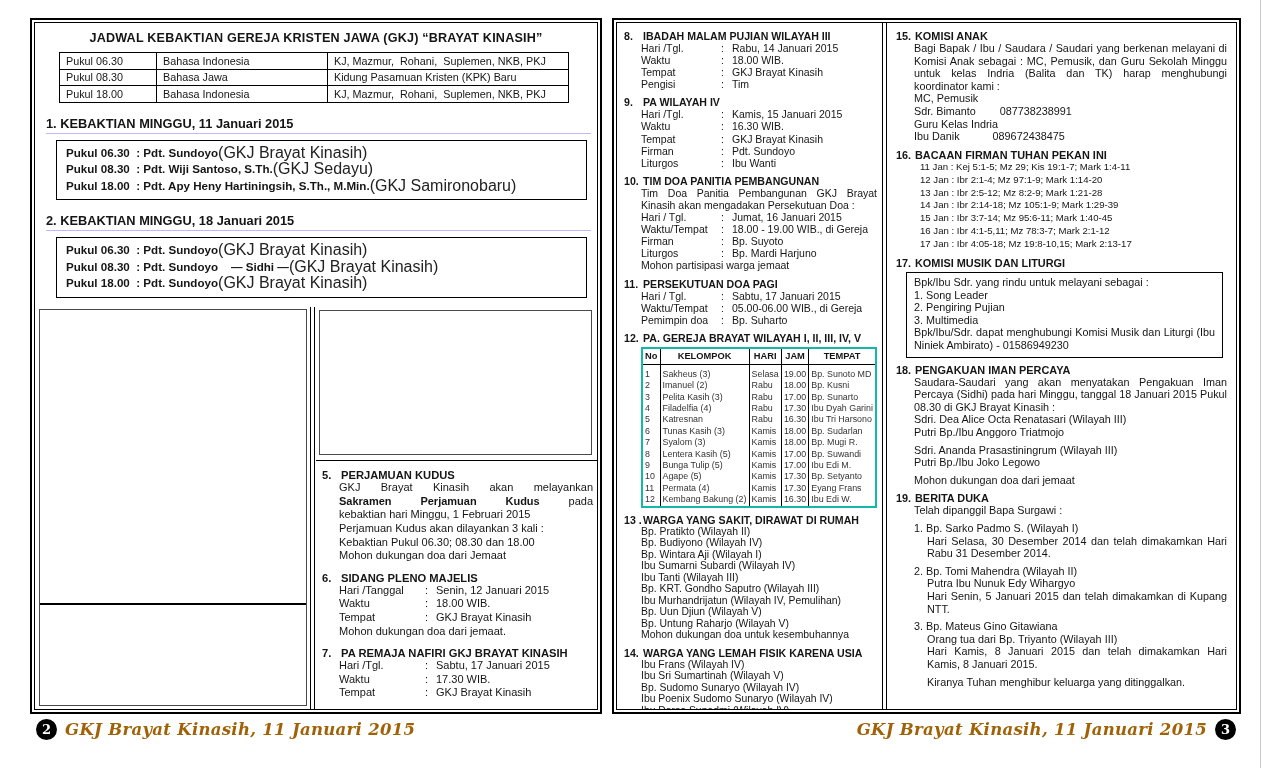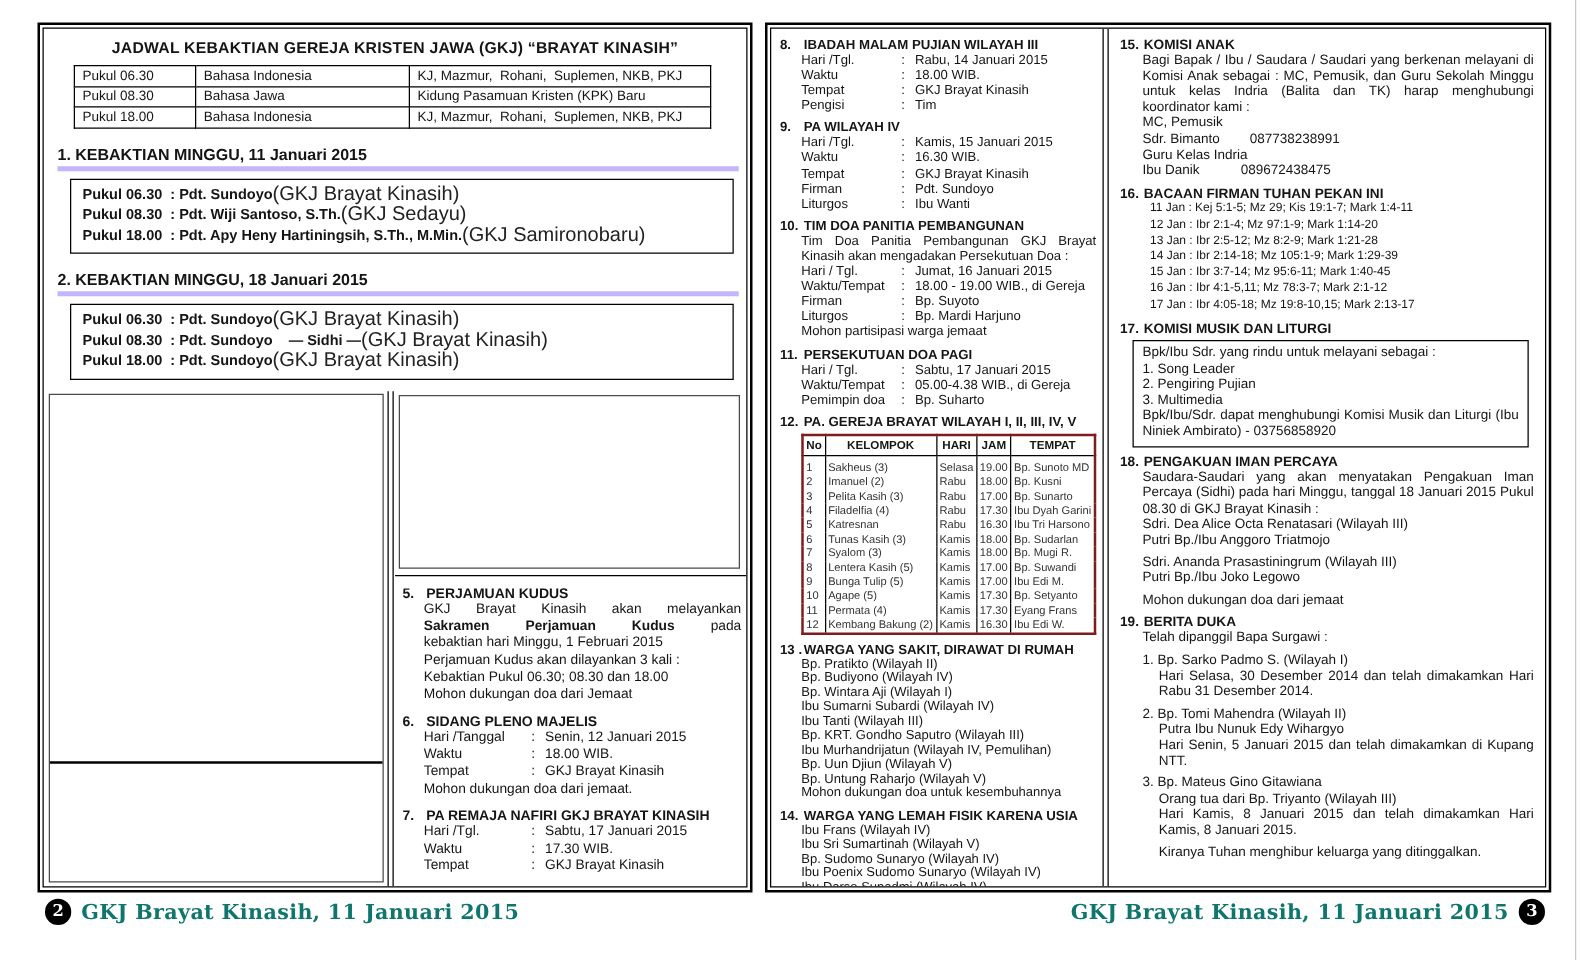--- a/index.html
+++ b/index.html
@@ -16,21 +16,21 @@
   
   .lp{display:flex;flex-direction:column;height:100%;}
   .ptitle{text-align:center;font-weight:bold;font-size:12.6px;margin-top:8px;letter-spacing:.2px;}
   .sched{margin:7px 10px 0 24px;}
   .sched table{border-collapse:collapse;border:1px solid #0c4a6e;}
   .sched td{border:1px solid #000;font-size:10.8px;padding:0 6px;height:15.5px;white-space:pre-wrap;}
   .sched td:nth-child(1){width:84px;}
   .sched td:nth-child(2){width:158px;}
   .sched td:nth-child(3){width:228px;}
 
-  .svc-h{font-weight:bold;font-size:12.8px;margin:13px 6px 0 11px;border-bottom:4px solid #c4b5fd;padding-bottom:2px;}
+  .svc-h{font-weight:bold;font-size:12.8px;margin:13px 6px 0 11px;border-bottom:1px solid #c4b5fd;padding-bottom:2px;}
   .svc-box{border:1px solid #000;margin:6px 10px 0 21px;padding:4px 9px 5px 9px;}
   .svc{display:flex;justify-content:flex-start;line-height:16.5px;}
   .svc-l{font-weight:bold;font-size:11.6px;white-space:pre-wrap;}
   .svc-r{font-size:16px;color:#222;}
 
   .bottom-split{flex:1;display:flex;margin-top:9px;min-height:0;}
   .bs-left{width:266px;margin:2px 0 3px 4px;border:1px solid #4a4a4a;display:flex;flex-direction:column;}
   .ebox-top{height:293px;border-bottom:2px solid #000;}
   .ebox-bot{flex:1;}
   .vdiv{width:3px;border-left:1px solid #000;border-right:1px solid #000;margin:0 1px 0 3px;}
@@ -64,21 +64,21 @@
   
   .rp{display:flex;height:100%;}
   .col-mid{width:265px;padding:7px 5px 0 7px;box-sizing:border-box;overflow:hidden;}
   .vdiv-r{width:3px;border-left:1px solid #000;border-right:1px solid #000;}
   .col-right{flex:1;padding:7px 9px 0 9px;box-sizing:border-box;overflow:hidden;min-width:0;}
 
   .col-mid .sec{margin-bottom:6px;}
   .col-mid .ln,.col-mid .kv{line-height:12.1px;font-size:10.5px;}
   .tight .ln{line-height:11.5px;font-size:10.4px;}
 
-  .pa-wrap table{border-collapse:collapse;border:2px solid #7f1d1d;margin:3px 0 0 0;}
+  .pa-wrap table{border-collapse:collapse;border:2px solid #14b8a6;margin:3px 0 0 0;}
   .pa-wrap th,.pa-wrap td{border-left:1px solid #000;border-right:1px solid #000;padding:0 2px;white-space:nowrap;overflow:hidden;}
   .pa-wrap th{border-bottom:1px solid #000;font-size:9.3px;height:15px;text-align:center;}
   .pa-wrap td{font-size:8.9px;height:11.4px;line-height:11.4px;font-weight:normal;color:#333;}
   .pa-wrap tbody tr:first-child td{padding-top:4px;}
   .pa-wrap th:nth-child(1),.pa-wrap td:nth-child(1){width:17px;}
   .pa-wrap th:nth-child(2),.pa-wrap td:nth-child(2){width:92px;}
   .pa-wrap th:nth-child(3),.pa-wrap td:nth-child(3){width:34px;}
   .pa-wrap th:nth-child(4),.pa-wrap td:nth-child(4){width:28px;}
   .pa-wrap th:nth-child(5),.pa-wrap td:nth-child(5){width:64px;}
 
@@ -89,21 +89,21 @@
   .bacaan .ln{font-size:9.6px;line-height:12.9px;}
   .bacaan .sec-b{margin-left:24px;}
   .inner-box{border:1px solid #000;padding:3px 7px 5px 7px;margin:3px 4px 2px -8px;}
 
   
   .footer{position:absolute;display:flex;align-items:center;gap:8px;}
   #footer-left{left:36px;top:719px;}
   #footer-right{right:28px;top:719px;}
   .pgnum{width:21px;height:21px;border-radius:50%;background:#000;color:#fff;font-weight:bold;font-size:13px;
          display:flex;align-items:center;justify-content:center;font-family:"DejaVu Serif",serif;}
-  .ftext{font-family:"DejaVu Serif",serif;font-weight:bold;font-size:16.5px;letter-spacing:.3px;color:#0f766e;}
+  .ftext{font-family:"DejaVu Serif",serif;font-style:italic;font-weight:bold;font-size:16.5px;letter-spacing:.3px;color:#a16207;}
 </style>
 </head>
 <body>
 
 <div class="canvas">
 
   <div class="page" id="page-left">
     <div class="page-inner lp">
 
       <div class="ptitle">JADWAL KEBAKTIAN GEREJA KRISTEN JAWA  (GKJ) “BRAYAT KINASIH”</div>
@@ -350,21 +350,21 @@
           </div>
           <div class="sec-b">
               <div class="kv">
                 <span class="kv-l">Hari / Tgl.</span>
                 <span class="kv-c">:</span>
                 <span class="kv-v">Sabtu, 17 Januari 2015</span>
               </div>
               <div class="kv">
                 <span class="kv-l">Waktu/Tempat</span>
                 <span class="kv-c">:</span>
-                <span class="kv-v">05.00-4.38 WIB., di Gereja</span>
+                <span class="kv-v">05.00-06.00 WIB., di Gereja</span>
               </div>
               <div class="kv">
                 <span class="kv-l">Pemimpin doa</span>
                 <span class="kv-c">:</span>
                 <span class="kv-v">Bp. Suharto</span>
               </div>
             </div>
         </div>
 
         <div class="sec">
@@ -546,21 +546,21 @@
           <div class="sec-h">
             <span class="sec-num">17.</span>
             <span class="sec-t">KOMISI MUSIK DAN LITURGI</span>
           </div>
           <div class="sec-b">
             <div class="inner-box">
                 <div class="ln">Bpk/Ibu Sdr. yang rindu untuk melayani sebagai :</div>
                 <div class="ln">1. Song Leader</div>
                 <div class="ln">2. Pengiring Pujian</div>
                 <div class="ln">3. Multimedia</div>
-                <div class="ln just">Bpk/Ibu/Sdr. dapat menghubungi Komisi Musik dan Liturgi (Ibu Niniek Ambirato) - 03756858920</div>
+                <div class="ln just">Bpk/Ibu/Sdr. dapat menghubungi Komisi Musik dan Liturgi (Ibu Niniek Ambirato) - 01586949230</div>
               </div>
           </div>
         </div>
 
         <div class="sec">
           <div class="sec-h">
             <span class="sec-num">18.</span>
             <span class="sec-t">PENGAKUAN IMAN PERCAYA</span>
           </div>
           <div class="sec-b">

